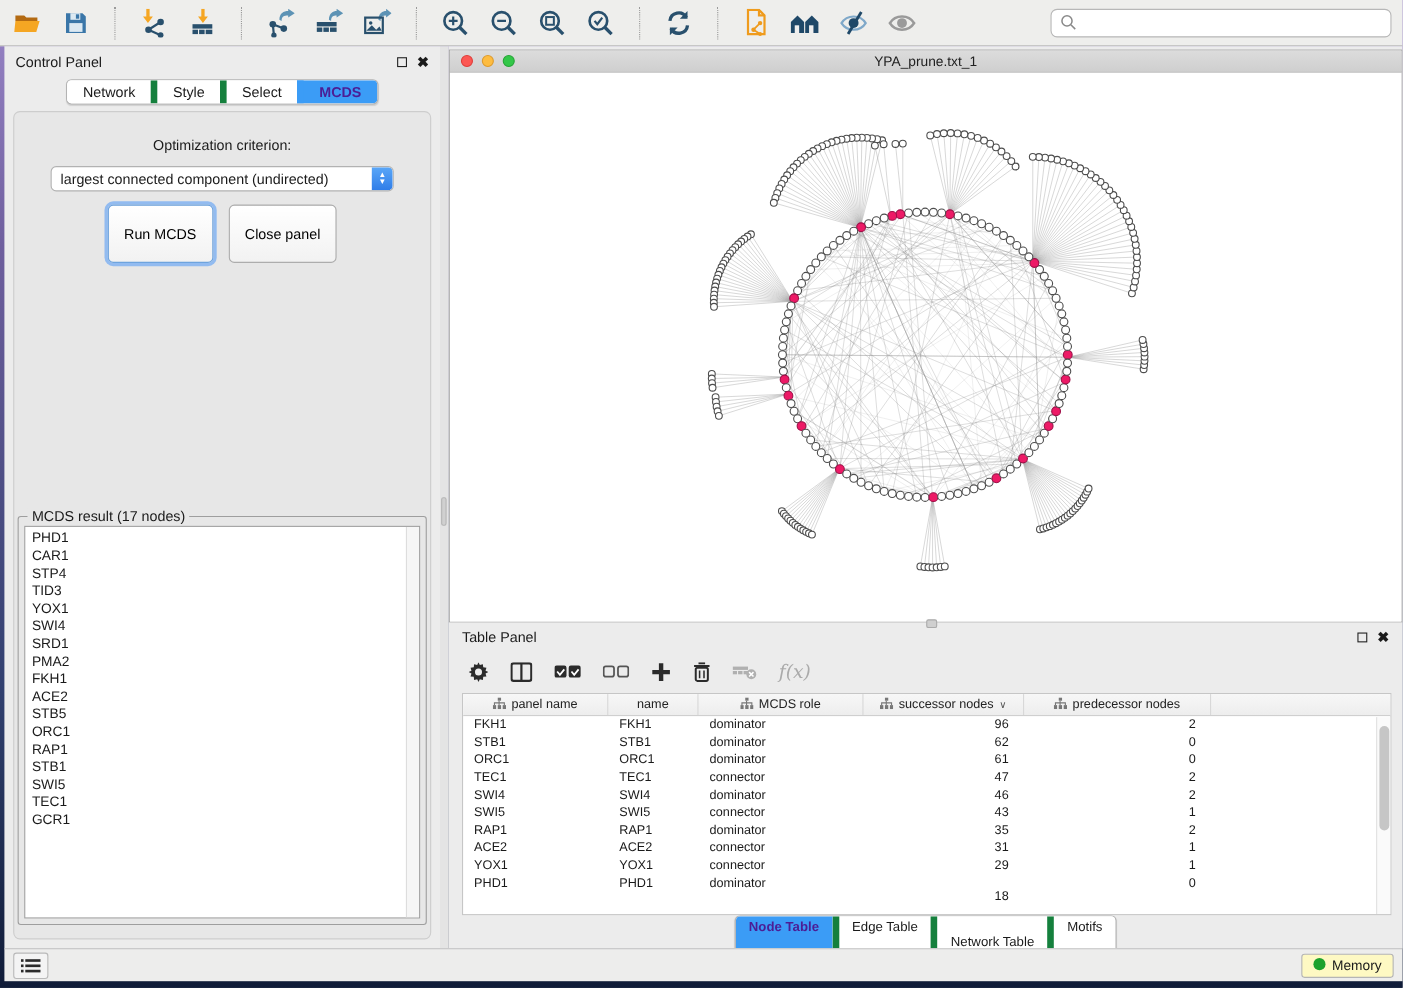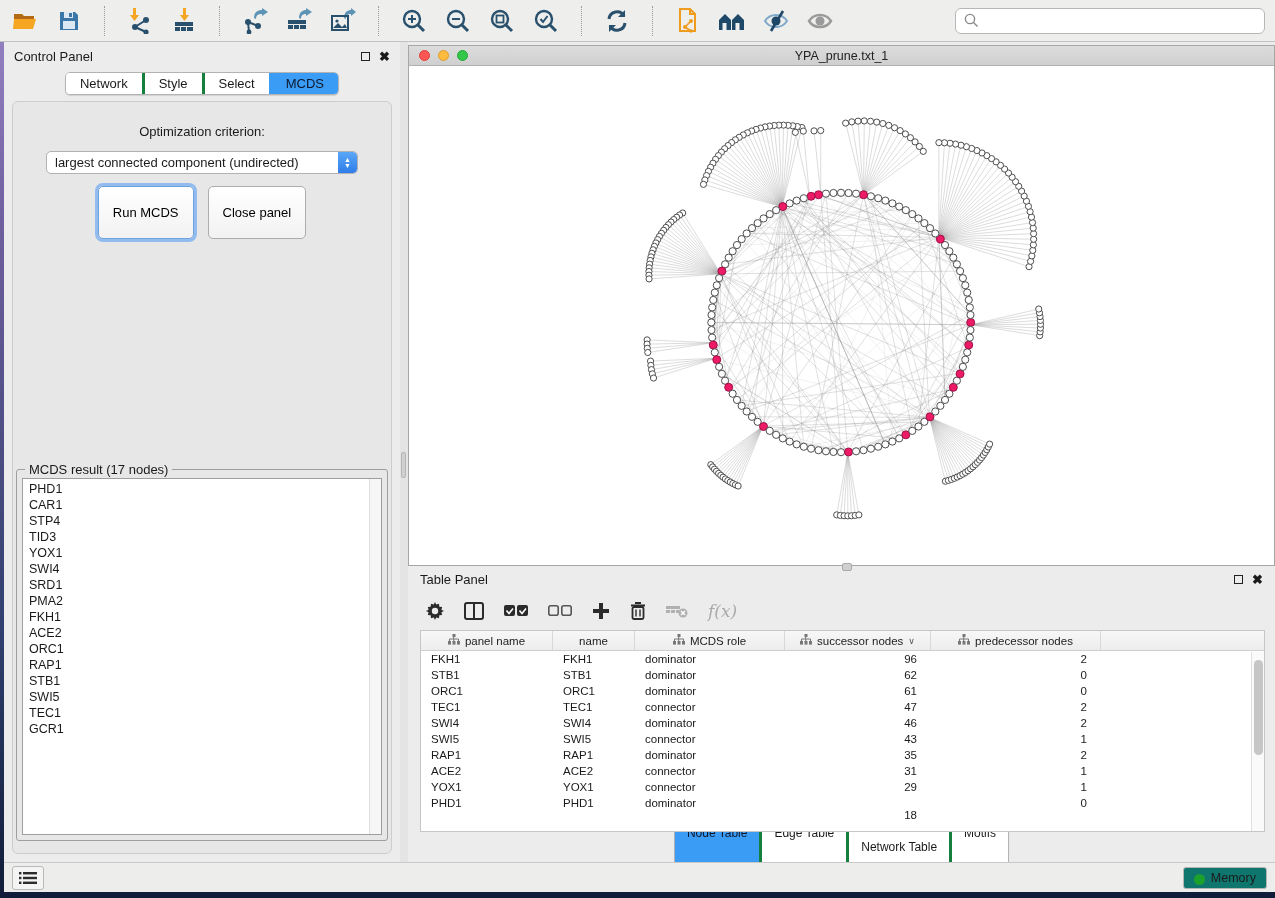--- a/index.html
+++ b/index.html
@@ -21,23 +21,23 @@
 
   
   .control-panel { width:396px; background:#ececec; display:flex; flex-direction:column; position:relative; }
   .cp-header { height:28px; display:flex; align-items:center; padding:0 10px; }
   .cp-title { font-size:13px; }
   .win-icons { margin-left:auto; display:flex; gap:9px; align-items:center; }
   .float-icon { width:9px; height:9px; border:1.5px solid #222; display:inline-block; }
   .close-icon { font-size:13px; font-weight:bold; line-height:9px; }
   .cp-tabs { display:flex; justify-content:center; margin-top:2px; z-index:2; }
   .seg-group { display:flex; border:1px solid #b3b3b3; border-radius:5px; overflow:hidden; background:#fff; box-shadow:0 1px 1px rgba(0,0,0,.12); }
-  .seg { padding:3px 14px; font-size:13px; background:#fff; border-left:3px solid #15803d; cursor:default; }
+  .seg { padding:3px 14px; font-size:13px; background:#fff; border-left:6px solid #15803d; cursor:default; }
   .seg:first-child { border-left:none; }
-  .seg.active { background:#3b9cf6; color:#0f172a; border-left-color:#3b9cf6; }
+  .seg.active { background:#3b9cf6; color:#4c1d95; border-left-color:#3b9cf6;font-weight:bold; }
   .cp-body { flex:1; margin:6px 8px 8px 8px; background:#e7e7e7; border:1px solid #cdcdcd;
     border-radius:6px; display:flex; flex-direction:column; align-items:center; padding:10px 10px 12px 10px; }
   .opt-label { margin-top:12px; font-size:13px; }
   .opt-select { margin-top:12px; width:312px; height:23px; background:#fff; border:1px solid #b2b2b2;
     border-radius:5px; display:flex; align-items:center; overflow:hidden; }
   .opt-select .sel-text { flex:1; padding:0 8px; font-size:13px; white-space:nowrap; }
   .sel-stepper { width:19px; align-self:stretch; background:linear-gradient(180deg,#5aa7f8,#2f7de8);
     color:#fff; display:flex; flex-direction:column; align-items:center; justify-content:center;
     font-size:7px; line-height:6px; border-radius:0 4px 4px 0; }
   .cp-buttons { margin-top:12px; display:flex; gap:14px; }
@@ -76,28 +76,28 @@
   .table-wrap { flex:1; margin:0 10px 0 12px; background:#fff; border:1px solid #c6c6c6; position:relative; overflow:hidden; }
   .thead { display:flex; background:linear-gradient(180deg,#f7f7f7,#ededed); border-bottom:1px solid #cfcfcf; height:20px; }
   .th { display:flex; align-items:center; justify-content:center; gap:5px; font-size:11.5px; color:#222;
     border-right:1px solid #d8d8d8; padding:0 4px; }
   .th .sort { font-size:9px; color:#555; }
   .tbody .tr { display:flex; height:16px; align-items:center; }
   .td { font-size:11.5px; padding:0 10px; white-space:nowrap; }
   .td.num { text-align:right; padding-right:14px; }
   .tbl-scroll { position:absolute; right:0; top:21px; bottom:0; width:13px; background:#fafafa; border-left:1px solid #e0e0e0; }
   .tbl-thumb { position:absolute; right:1.5px; top:8px; width:9px; height:95px; background:#c6c6c6; border-radius:5px; }
-  .tp-tabs { height:30px; display:flex; justify-content:center; align-items:center; }
+  .tp-tabs { height:30px; display:flex; justify-content:center; align-items:flex-start; }
 
   
   .statusbar { position:absolute; left:4px; right:0; bottom:6px; height:30px; background:#ededec;
     border-top:1px solid #c9c9c9; display:flex; align-items:center; padding:0 8px; }
   .sb-btn { width:32px; height:24px; background:#f4f4f4; border:1px solid #b9b9b9; border-radius:3px;
     display:flex; align-items:center; justify-content:center; }
-  .mem-btn { margin-left:auto; display:flex; align-items:flex-end; gap:6px; background:#0f766e;
+  .mem-btn { margin-left:auto; display:flex; align-items:flex-start; gap:6px; background:#fef9c3;
     border:1px solid #b5b5b5; border-radius:3px; padding:3px 10px; font-size:12.5px; }
   .mem-dot { width:11px; height:11px; border-radius:50%; background:#1ca22c; }
 </style>
 </head>
 <body>
 
 <div class="toolbar">
   <span class="tb-btn">
     <svg width="26" height="22" viewBox="0 0 26 22">
         <path d="M2 4 h8 l2 2 h10 v3 H2z" fill="#b36a12"></path>
@@ -281,20 +281,21 @@
               <div class="item">PHD1</div>
               <div class="item">CAR1</div>
               <div class="item">STP4</div>
               <div class="item">TID3</div>
               <div class="item">YOX1</div>
               <div class="item">SWI4</div>
               <div class="item">SRD1</div>
               <div class="item">PMA2</div>
               <div class="item">FKH1</div>
               <div class="item">ACE2</div>
+              <div class="item">STB5</div>
               <div class="item">ORC1</div>
               <div class="item">RAP1</div>
               <div class="item">STB1</div>
               <div class="item">SWI5</div>
               <div class="item">TEC1</div>
               <div class="item">GCR1</div>
             </div>
           <div class="list-scroll"></div>
         </div>
       </div>

